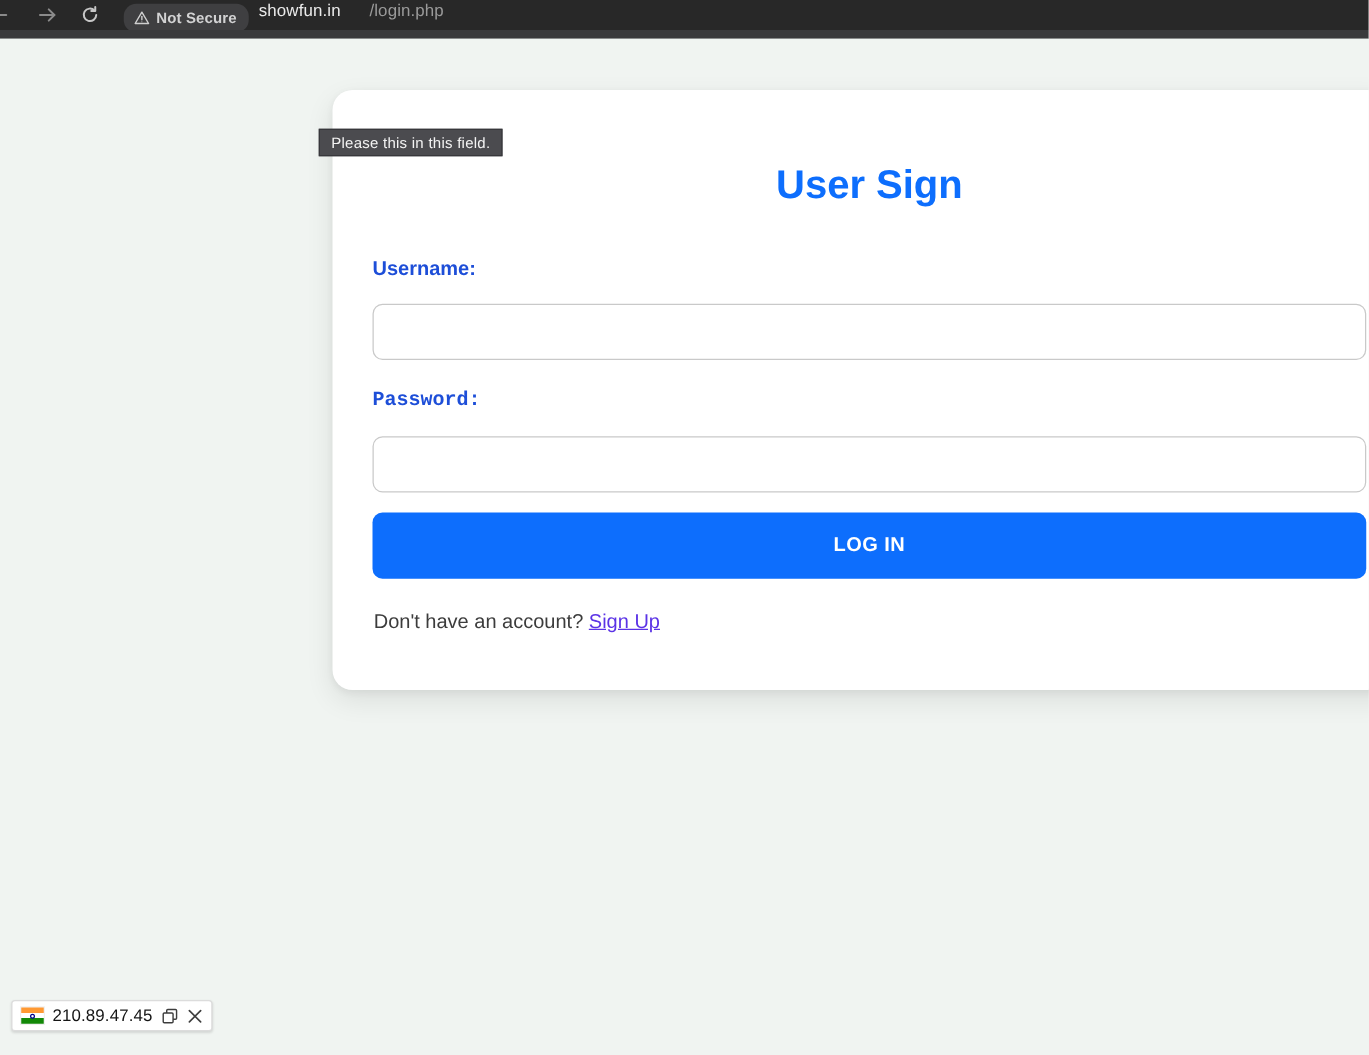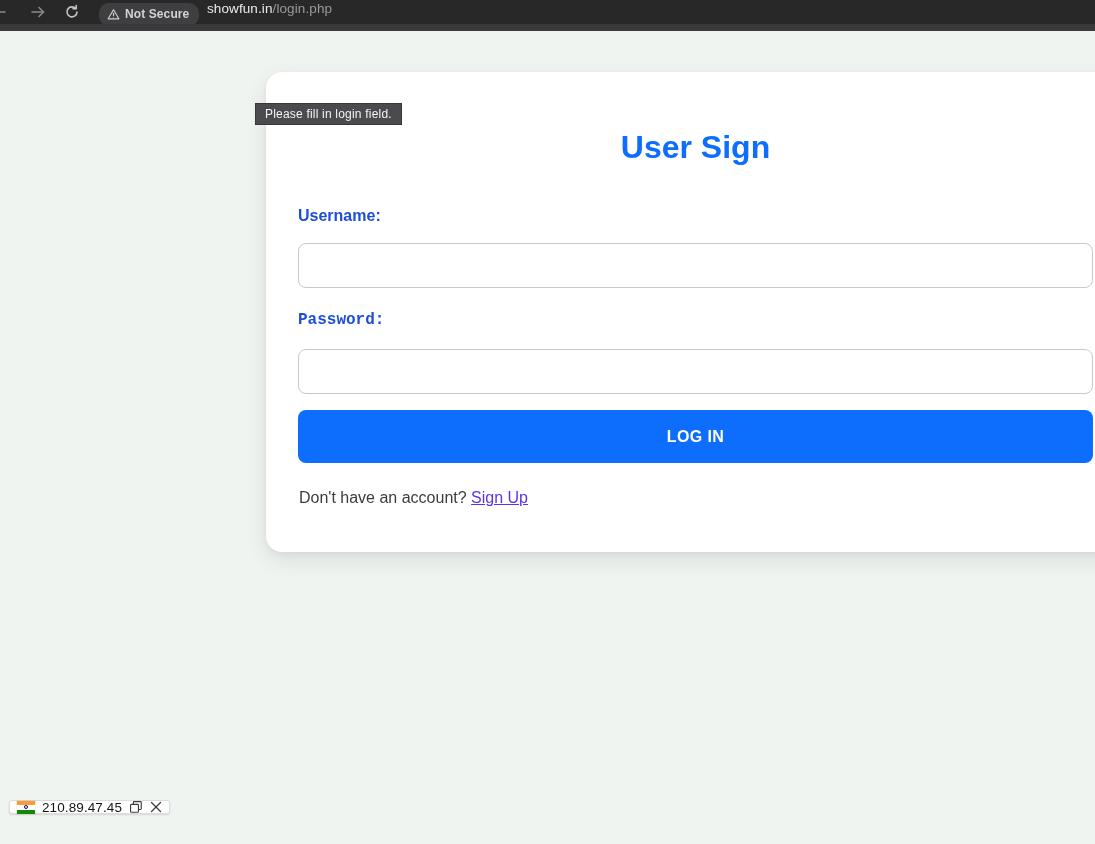--- a/index.html
+++ b/index.html
@@ -32,21 +32,21 @@
     background: #3f3f41; border-radius: 10px;
     display: flex; align-items: center; gap: 5px;
     padding: 0 10px 0 8px;
   }
   .chip-label {
     color: #d2d2d3; font-size: 12px; font-weight: 700; line-height: 19px;
     letter-spacing: 0.1px;
   }
   .url-text {
     position: absolute; left: 207px; top: 0; height: 16px;
-    display: flex; align-items: center; font-size: 13.5px; letter-spacing: 0.1px;
+    display: flex; align-items: center; font-size: 13.5px; letter-spacing: 0.1px; gap: 23px;
   }
   .url-host { color: #eaeaea; }
   .url-path { color: #9a9a9a; }
 
   
   .page {
     position: absolute; top: 31px; left: 0; width: 1095px; height: 813px;
     background: #f0f4f1;
   }
 
@@ -94,21 +94,21 @@
     position: absolute; left: 255px; top: 72px; 
     height: 22px; background: #4b4b4f; border: 1px solid #37373b;
     display: flex; align-items: center; padding: 0 9px;
     z-index: 5;
   }
   .tooltip span { color: #f3f3f3; font-size: 12px; letter-spacing: 0.2px; }
 
   
   .ip-badge {
     position: absolute; left: 9px; top: 769px; 
-    height: 14px; background: #ffffff;
+    height: 25px; background: #ffffff;
     border: 1px solid #dcdcdc; border-radius: 3px;
     box-shadow: 0 1px 2px rgba(0,0,0,0.12);
     display: flex; align-items: center; gap: 7px; padding: 0 7px;
   }
   .flag {
     width: 18px; height: 13px; position: relative;
     background: linear-gradient(to bottom,
       #ff9933 0%, #ff9933 33.4%,
       #ffffff 33.4%, #ffffff 66.7%,
       #128807 66.7%, #128807 100%);
@@ -172,21 +172,21 @@
     <input class="text-input input-password" type="password" value="" style="">
 
     <button class="login-btn">LOG IN</button>
 
     <div class="signup-row">
       <span>Don't have an account? </span><a class="signup-link">Sign Up</a>
     </div>
   </div>
 
   <div class="tooltip">
-    <span>Please fill in login field.</span>
+    <span>Please this in this field.</span>
   </div>
 
   <div class="ip-badge">
     <span class="flag">
         <span class="chakra"></span>
       </span>
     <span class="ip-text">210.89.47.45</span>
     <span class="icon-btn">
       <svg width="14" height="14" viewBox="0 0 16 16" fill="none" stroke="#3d3d3d" stroke-width="1.3">
         <rect x="5" y="1.8" width="9" height="9" rx="1"></rect>

